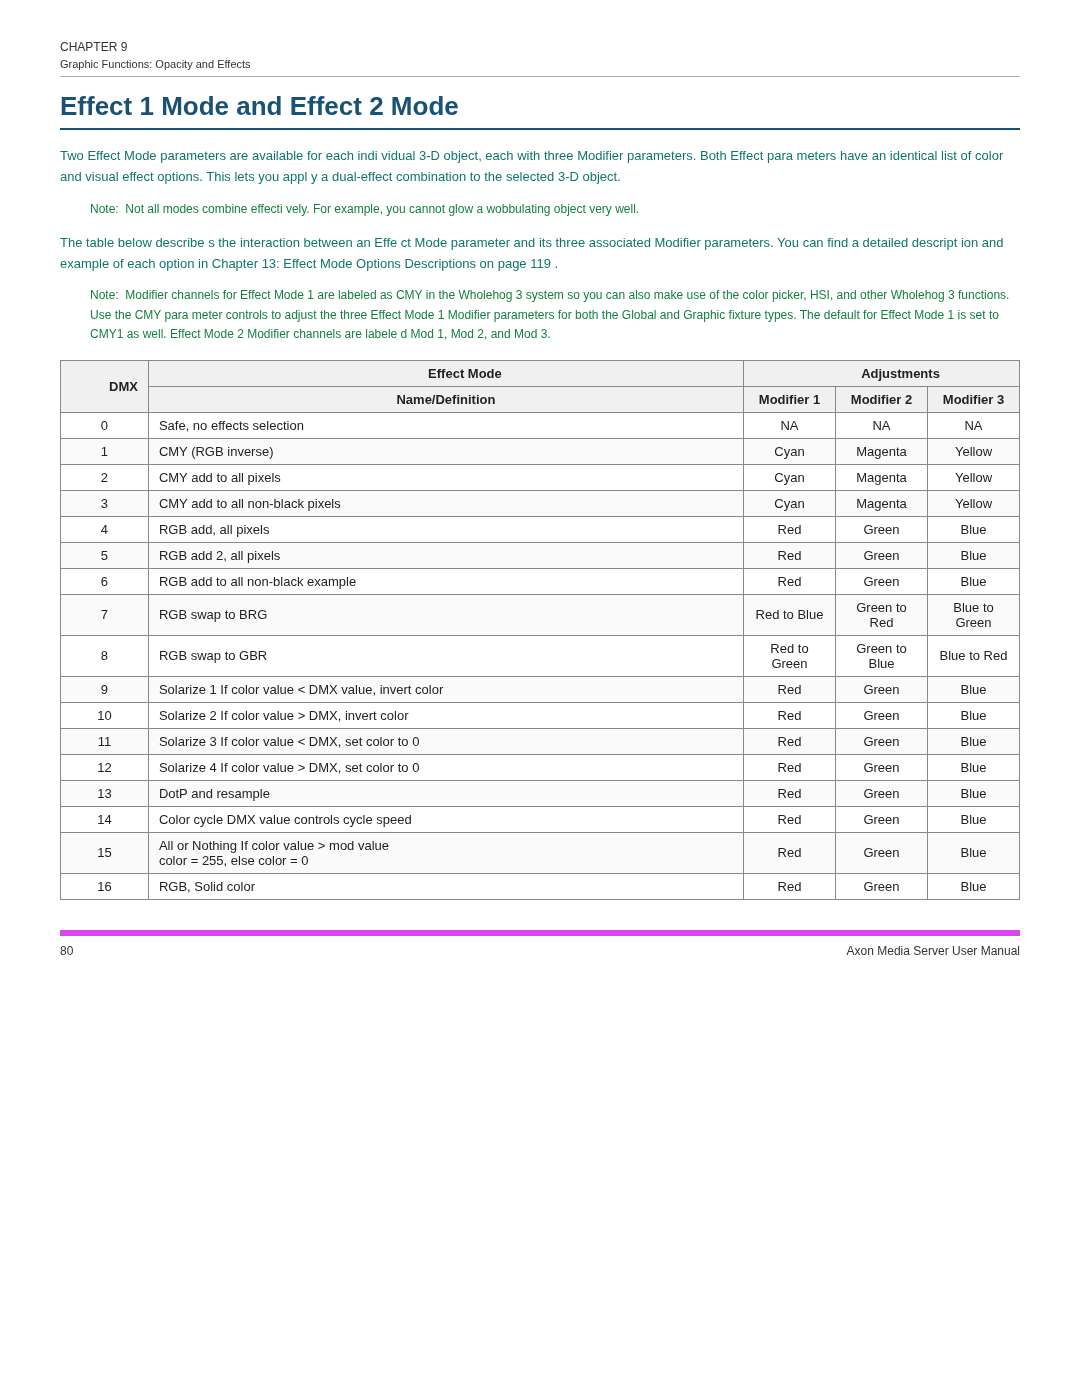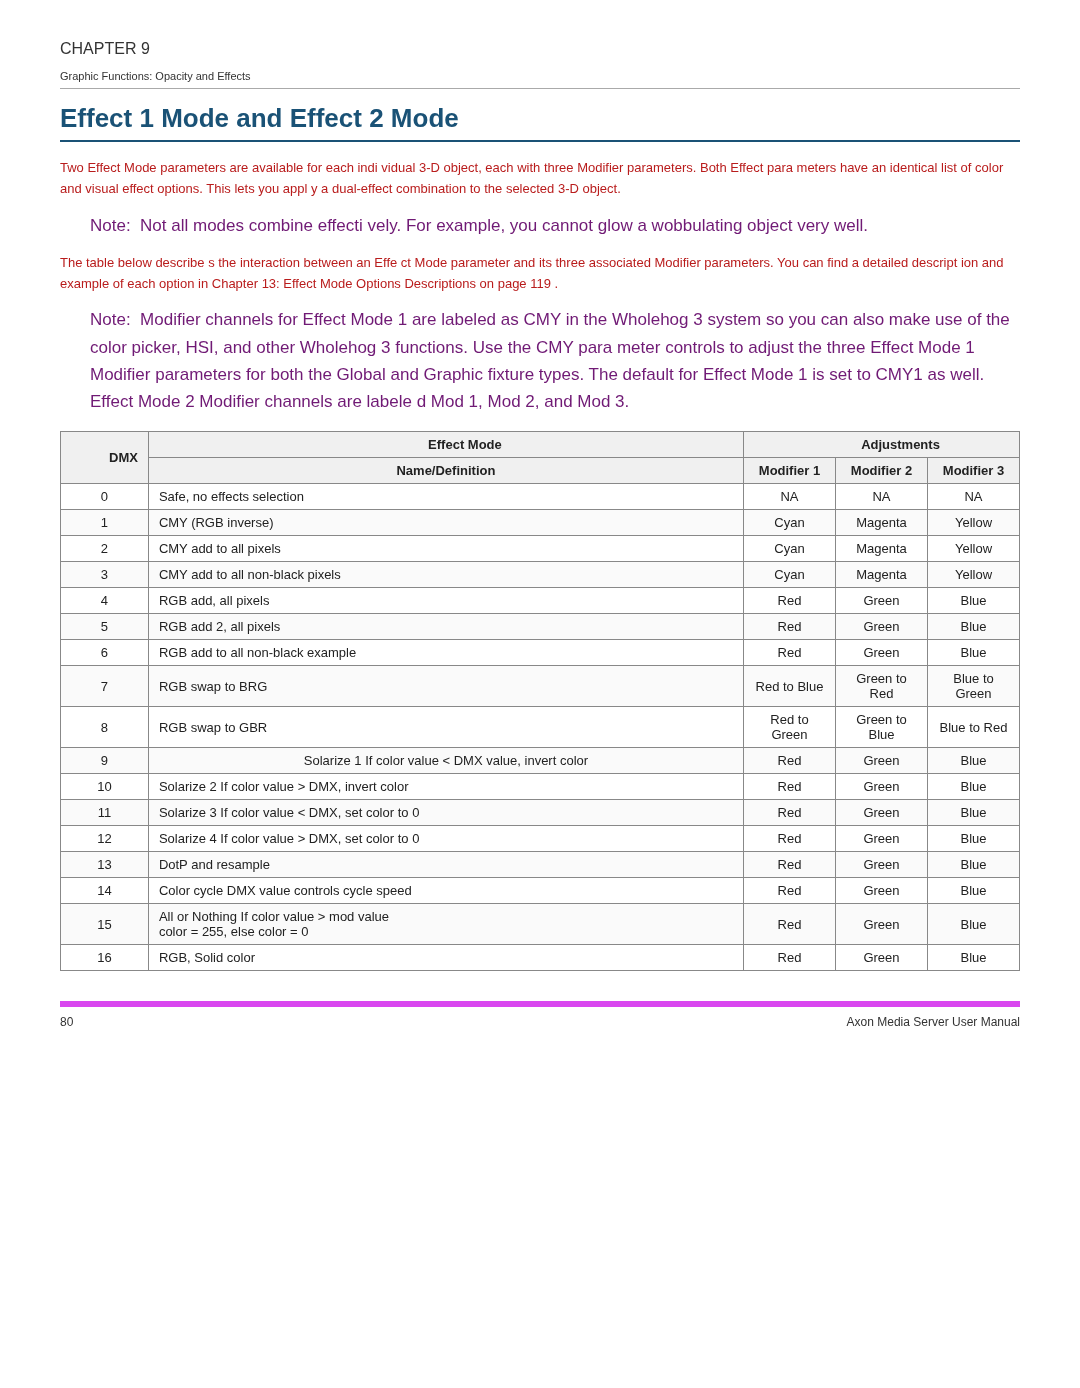--- a/index.html
+++ b/index.html
@@ -5,23 +5,23 @@
     * { box-sizing: border-box; margin: 0; padding: 0; }
     body {
       background: #ffffff;
       font-family: Arial, Helvetica, sans-serif;
       font-size: 13px;
       color: #222;
       padding: 40px 60px;
       max-width: 1080px;
     }
     .chapter-header {
-      font-size: 16px;
+      font-size: 12px;
       color: #333;
-      margin-bottom: 12px;
+      margin-bottom: 4px;
     }
     .chapter-subheader {
       font-size: 11px;
       color: #333;
       margin-bottom: 6px;
     }
     .header-rule {
       border: none;
       border-top: 1px solid #aaa;
       margin-bottom: 14px;
@@ -31,26 +31,26 @@
       font-weight: bold;
       color: #1a5276;
       border-bottom: 2px solid #1a5276;
       padding-bottom: 6px;
       margin-bottom: 16px;
     }
     .body-text {
       font-size: 13px;
       line-height: 1.6;
       margin-bottom: 12px;
-      color: #b91c1c;
+      color: #0f766e;
     }
     .note-block {
       margin: 10px 0 14px 30px;
-      color: #701a75;
-      font-size: 17px;
+      color: #15803d;
+      font-size: 12px;
       line-height: 1.6;
     }
     .note-label {
       font-weight: normal;
     }
     .footer-area {
       display: flex;
       justify-content: space-between;
       align-items: center;
       border-top: 6px solid #d946ef;
@@ -196,21 +196,21 @@
       </tr>
       <tr style="background: rgb(255, 255, 255);">
         <td>8</td>
         <td style="white-space: pre-line;">RGB swap to GBR</td>
         <td>Red to Green</td>
         <td>Green to Blue</td>
         <td>Blue to Red</td>
       </tr>
       <tr style="background: rgb(250, 250, 250);">
         <td>9</td>
-        <td style="white-space: pre-line; text-align: center;">Solarize 1  If color value &lt; DMX value, invert color</td>
+        <td style="white-space: pre-line;">Solarize 1  If color value &lt; DMX value, invert color</td>
         <td>Red</td>
         <td>Green</td>
         <td>Blue</td>
       </tr>
       <tr style="background: rgb(255, 255, 255);">
         <td>10</td>
         <td style="white-space: pre-line;">Solarize 2  If color value &gt; DMX, invert color</td>
         <td>Red</td>
         <td>Green</td>
         <td>Blue</td>

